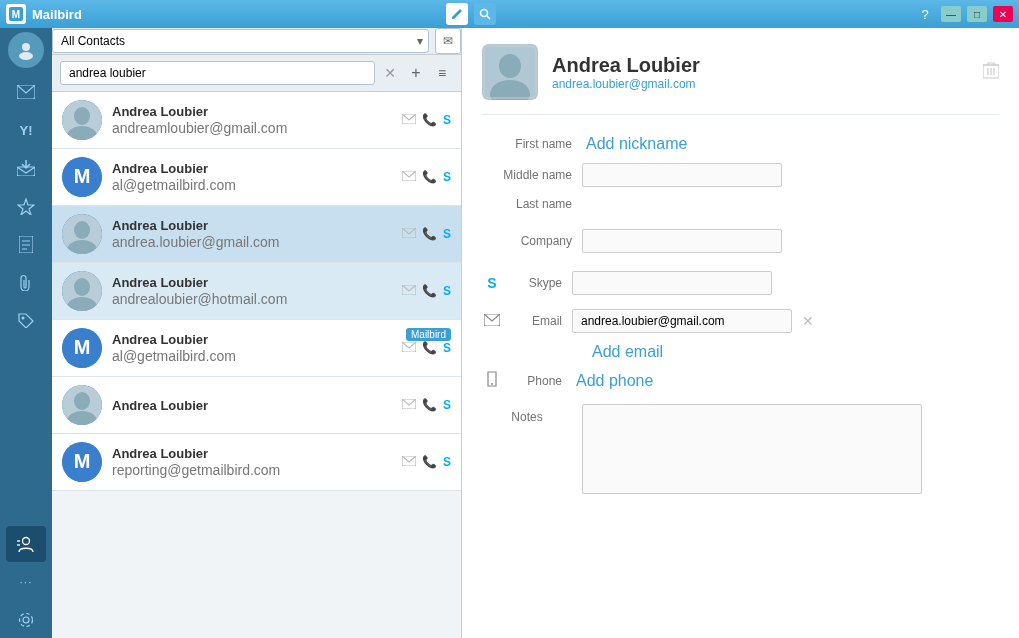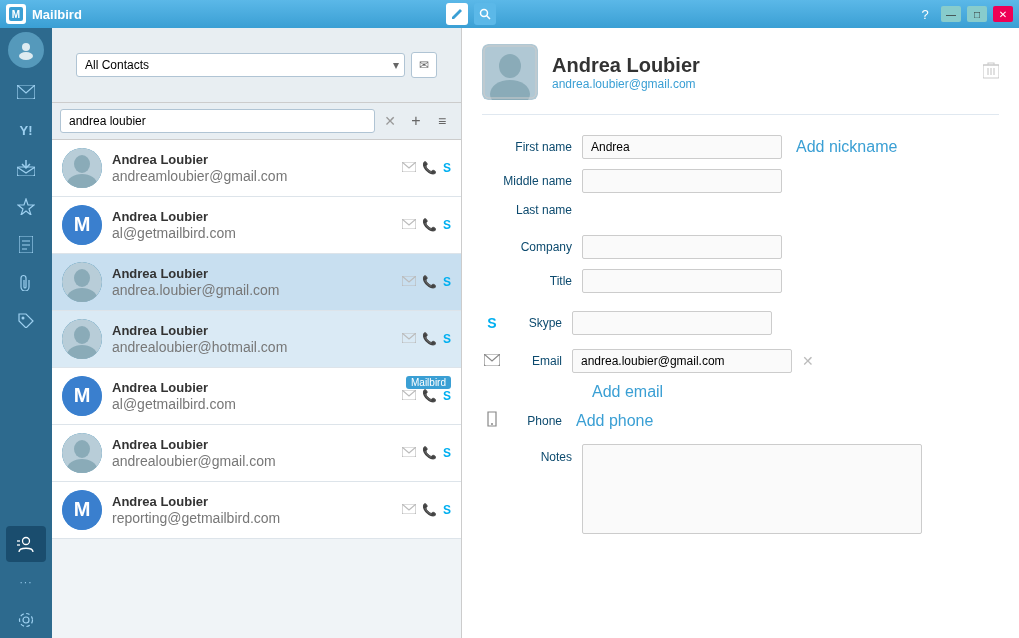--- a/index.html
+++ b/index.html
@@ -42,21 +42,21 @@
       background: #5599bb; display: flex; align-items: center; justify-content: center;
       color: white; font-size: 16px; margin-bottom: 4px;
     }
 
     
     #contact-list-panel {
       width: 410px; background: #f0f4f7;
       display: flex; flex-direction: column; border-right: 1px solid #ccc;
     }
     #contact-list-header {
-      padding: 24px; background: #e8eef2; border-bottom: 1px solid #ccc;
+      padding: 0; background: #e8eef2; border-bottom: 1px solid #ccc;
       display: flex; gap: 6px; align-items: center;
     }
     #contact-list-header select {
       flex: 1; padding: 4px 6px; border: 1px solid #b0c4d4; border-radius: 3px;
       background: white; font-size: 12px; appearance: none;
       background-image: none;
     }
     .header-action-btn {
       width: 26px; height: 26px; border: 1px solid #b0c4d4; border-radius: 3px;
       background: white; cursor: pointer; display: flex; align-items: center; justify-content: center;
@@ -106,21 +106,21 @@
     }
     #detail-name { font-size: 20px; font-weight: bold; color: #333; }
     #detail-email-link { color: #3a9fd4; font-size: 12px; }
     #detail-delete { margin-left: auto; color: #bbb; cursor: pointer; font-size: 16px; }
 
     
     .form-row {
       display: flex; align-items: center; margin-bottom: 10px; gap: 10px;
     }
     .form-label {
-      width: 90px; text-align: right; color: #0c4a6e; font-size: 12px; flex-shrink: 0;
+      width: 90px; text-align: right; color: #737373; font-size: 12px; flex-shrink: 0;
     }
     .form-input {
       flex: 1; max-width: 200px; padding: 4px 8px; border: 1px solid #ccc;
       border-radius: 2px; font-size: 12px; background: #fafafa;
     }
     .add-link { color: #3a9fd4; font-size: 16px; cursor: pointer; margin-left: 4px; }
     .form-icon { width: 20px; color: #888; font-size: 13px; text-align: center; }
     .form-input-wide { flex: 1; max-width: 220px; }
     .clear-btn { color: #bbb; cursor: pointer; font-size: 14px; }
     .notes-textarea {
@@ -359,21 +359,20 @@
         <div class="contact-item">
           <div class="contact-avatar">
             <svg width="40" height="40" viewBox="0 0 40 40">
               <rect width="40" height="40" rx="20" fill="#b8cdd8"></rect>
               <ellipse cx="20" cy="16" rx="8" ry="9" fill="#8aabb8"></ellipse>
               <ellipse cx="20" cy="36" rx="15" ry="10" fill="#8aabb8"></ellipse>
             </svg>
           </div>
           <div class="contact-info">
             <div class="contact-name">Andrea Loubier</div>
-            <div class="contact-email">andrealoubier@gmail.com</div>
           </div>
           <div class="contact-actions">
       <span style="cursor:pointer;">
         <svg width="14" height="10" viewBox="0 0 14 10">
                 <rect x="0" y="0" width="14" height="10" rx="1.5" stroke="#bbb" stroke-width="1.2" fill="none"></rect>
                 <polyline points="0,0 7,6 14,0" stroke="#bbb" stroke-width="1.2" fill="none"></polyline>
               </svg>
       </span>
       <span style="cursor:pointer;color:#bbb;font-size:12px;">📞</span>
       <span style="cursor:pointer;color:#00aff0;font-weight:bold;font-size:12px;">S</span>
@@ -426,37 +425,32 @@
             <line x1="8" y1="7" x2="8" y2="14" stroke="#ccc" stroke-width="1.2"></line>
             <line x1="11" y1="7" x2="11" y2="14" stroke="#ccc" stroke-width="1.2"></line>
             <line x1="0" y1="4" x2="16" y2="4" stroke="#ccc" stroke-width="1.2"></line>
             <path d="M5,4 L5,2 L11,2 L11,4" stroke="#ccc" stroke-width="1.2" fill="none"></path>
           </svg>
       </div>
     </div>
 
     <div class="form-row">
       <span class="form-label">First name</span>
-      <input class="form-input" type="text" value="Andrea" style="">
       <span class="add-link">Add nickname</span>
     </div>
     <div class="form-row">
       <span class="form-label">Middle name</span>
       <input class="form-input" type="text" style="">
     </div>
     <div class="form-row">
       <span class="form-label">Last name</span>
     </div>
     <div style="height:8px"></div>
     <div class="form-row">
       <span class="form-label">Company</span>
-      <input class="form-input" type="text" style="">
-    </div>
-    <div class="form-row">
-      <span class="form-label">Title</span>
       <input class="form-input" type="text" style="">
     </div>
     <div style="height:8px"></div>
     <div class="form-row">
       <span class="form-icon" style="color:#00aff0;font-weight:bold;font-size:14px;">S</span>
       <span class="form-label" style="width:50px;text-align:right;">Skype</span>
       <input class="form-input" type="text" style="">
     </div>
     <div style="height:4px"></div>
     <div class="form-row">
@@ -479,18 +473,18 @@
         <svg width="12" height="16" viewBox="0 0 12 16">
             <path d="M2,1 L10,1 L10,15 L2,15 Z" rx="2" stroke="#888" stroke-width="1.2" fill="none"></path>
             <line x1="5" y1="13" x2="7" y2="13" stroke="#888" stroke-width="1.5"></line>
           </svg>
       </span>
       <span class="form-label" style="width:50px;text-align:right;">Phone</span>
       <span class="add-link">Add phone</span>
     </div>
     <div style="height:4px"></div>
     <div class="form-row">
-      <span class="form-label" style="align-self:flex-start;margin-top:6px;">Notes</span>
+      <span class="form-label" style="align-self:flex-start;margin-top:6px;text-align:center;">Notes</span>
       <textarea class="notes-textarea" style=""></textarea>
     </div>
   </div>
 
 </div>
 
 </body></html>

